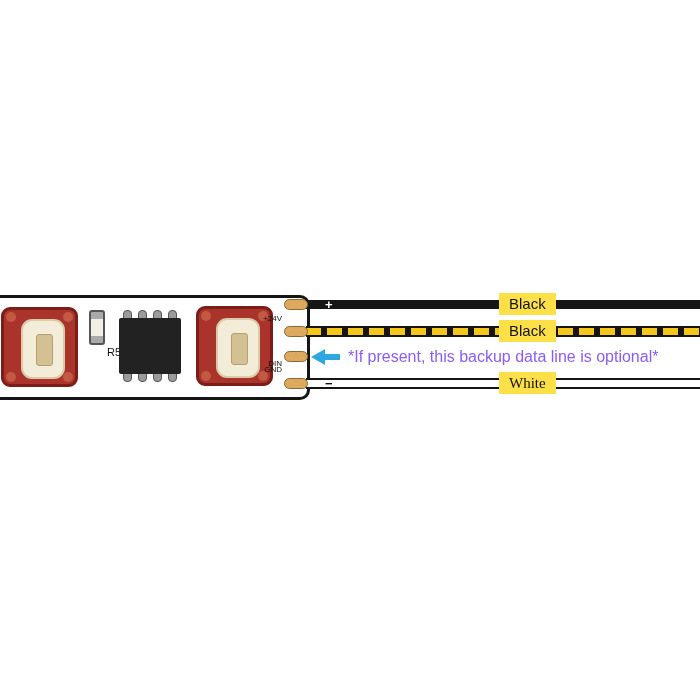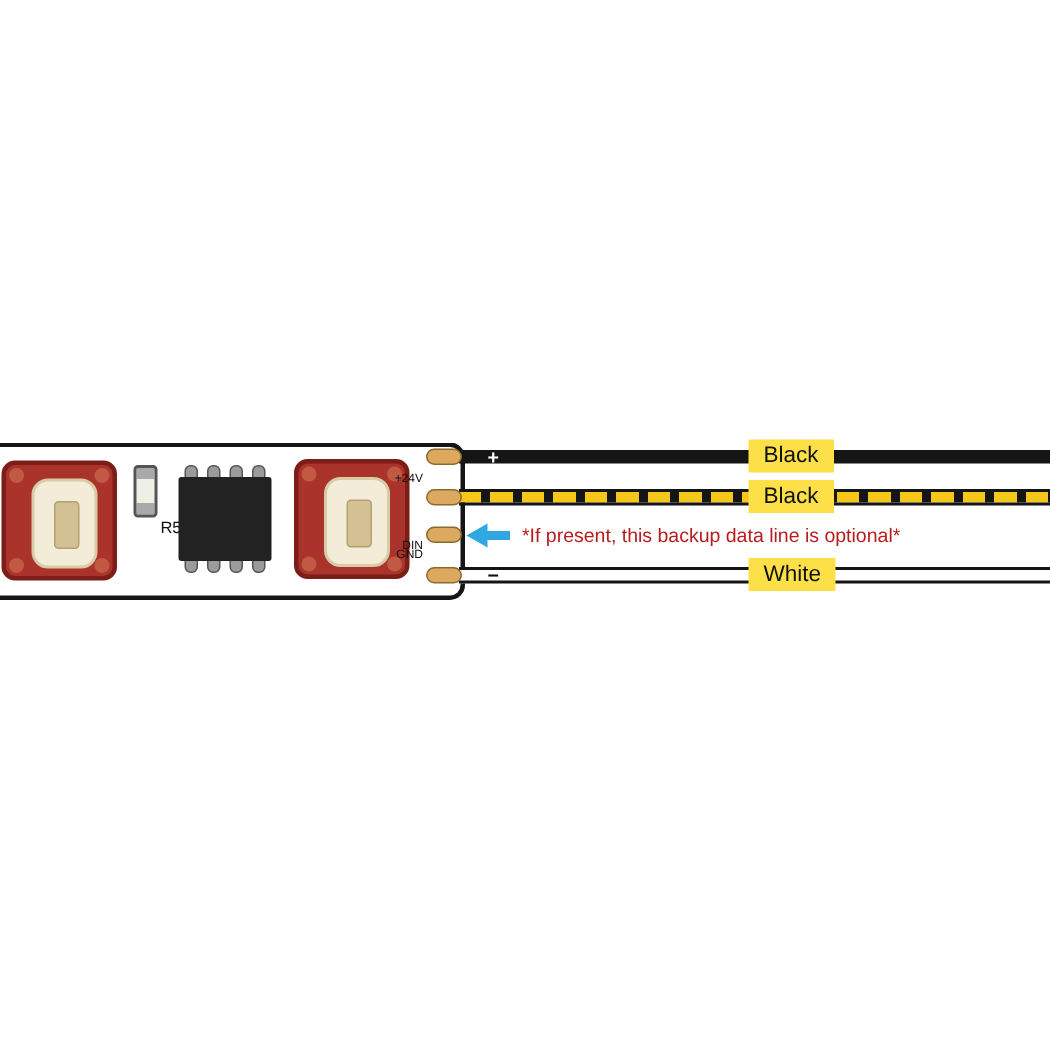--- a/index.html
+++ b/index.html
@@ -61,30 +61,30 @@
     background:repeating-linear-gradient(90deg,#f5c71a 0px,#f5c71a 15px,#151515 15px,#151515 21px);
   }
   .wire-white{top:378px;height:7px;border-top:2px solid #151515;border-bottom:2px solid #151515;background:#fff;}
   .marking{position:absolute;z-index:2;font-weight:700;font-size:13px;}
   .marking-plus{left:325px;top:300px;height:9px;line-height:9px;color:#fff;}
   .marking-minus{left:325px;top:378px;height:11px;line-height:11px;color:#111;}
   .wire-label{
     position:absolute;left:499px;height:22px;line-height:22px;z-index:4;
     background:#fde047;padding:0 10px;font-size:15px;color:#111;
   }
-  .wl-black{top:293px;} .wl-yellow{top:320px;} .wl-white{top:372px;}
+  .wl-black{top:293px;} .wl-yellow{top:320px;} .wl-white{top:372px;font-family:Liberation Serif, serif;}
   
   .arrow-head{
     position:absolute;left:311px;top:349px;width:0;height:0;z-index:5;
     border-top:8px solid transparent;border-bottom:8px solid transparent;border-right:14px solid #2fa8e1;
   }
   .arrow-shaft{position:absolute;left:324px;top:354px;width:16px;height:6px;background:#2fa8e1;z-index:5;}
   .annotation{
     position:absolute;left:348px;top:349px;height:16px;line-height:16px;
-    font-size:13px;color:#b91c1c;white-space:nowrap;z-index:5;
+    font-size:16px;color:#8b5cf6;white-space:nowrap;z-index:5;
   }
 </style>
 </head>
 <body>
 
 <div id="canvas">
 
   <div class="strip"></div>
 
   <div class="led" style="left:1px;top:307px;">

